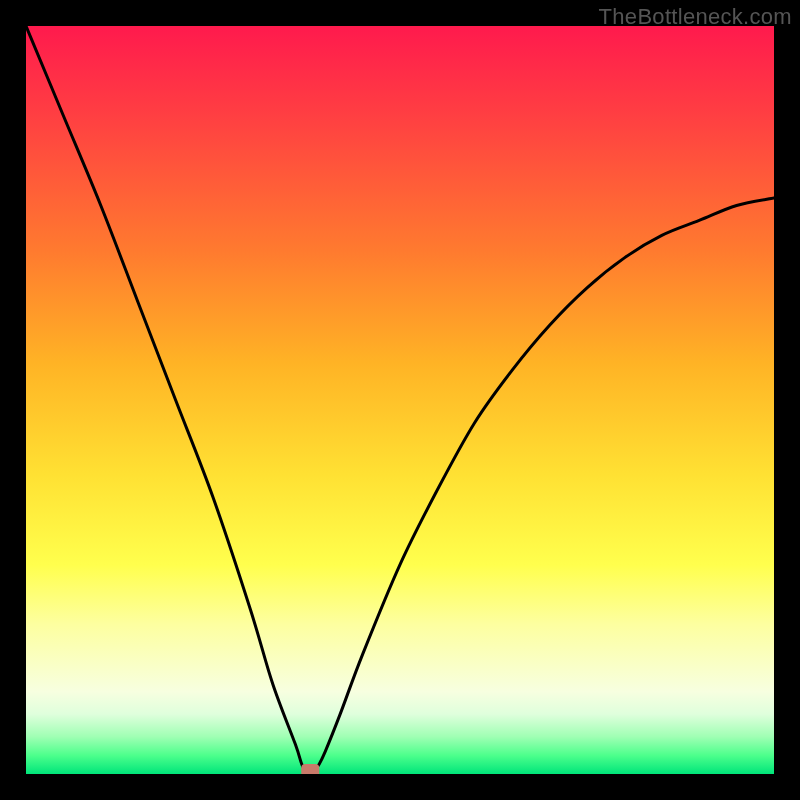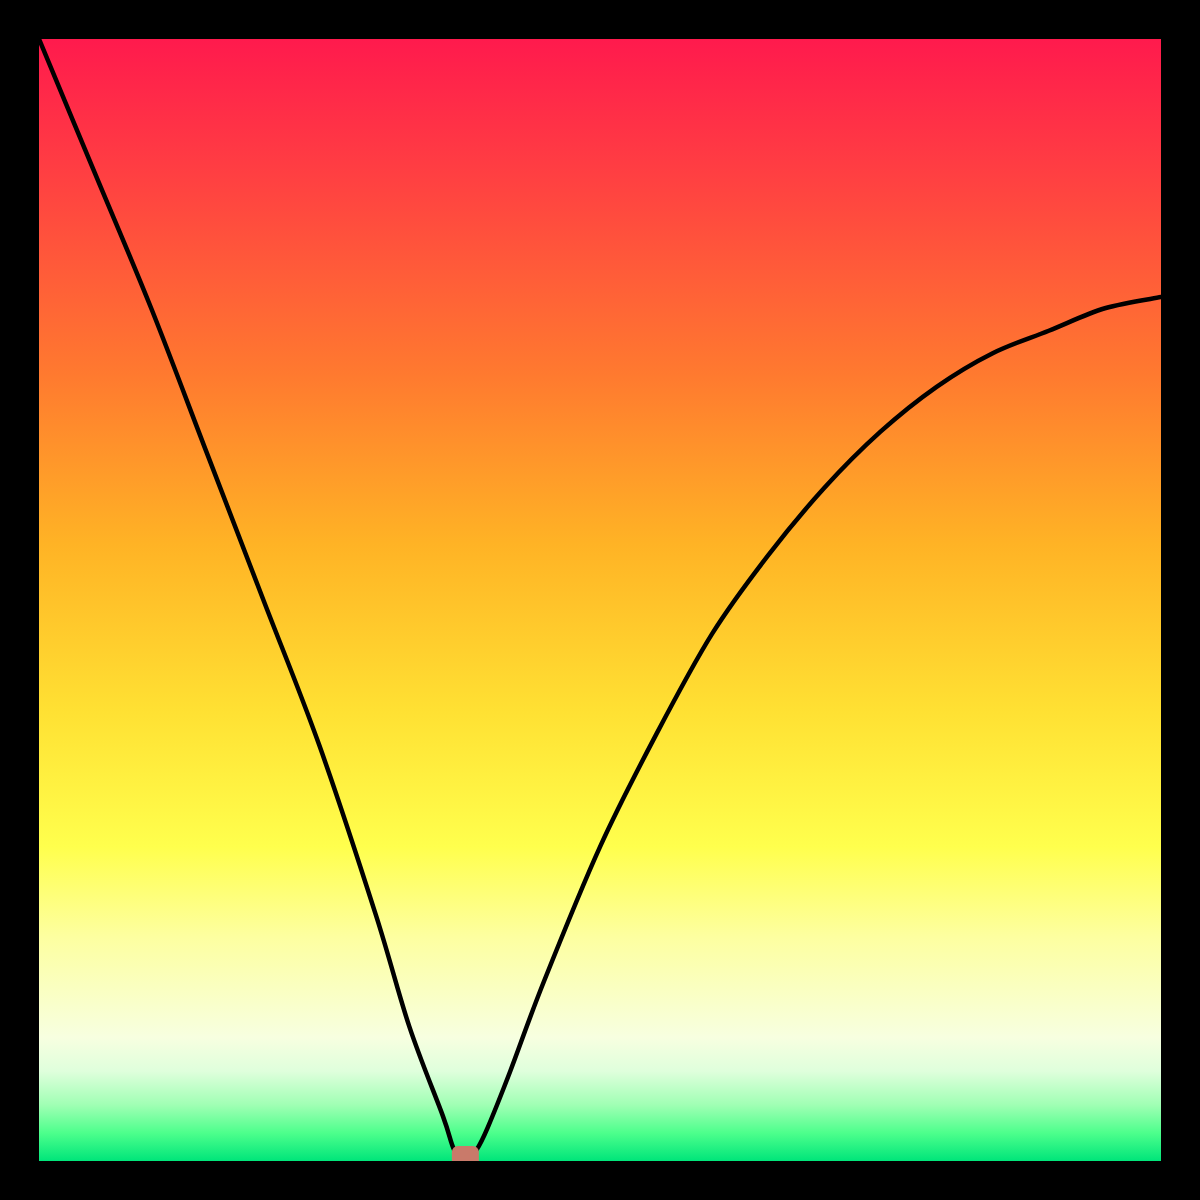--- a/index.html
+++ b/index.html
@@ -61,13 +61,14 @@
 </head>
 <body>
 
 <div class="chart-frame">
   <div class="plot-area">
     <svg class="curve" viewBox="0 0 748 748" preserveAspectRatio="none">
       <path id="curvePath" fill="none" stroke="#000000" stroke-width="3" stroke-linejoin="round" stroke-linecap="round" d="M 0 0 C 6.233333333333333 14.959999999999999, 24.93333333333333 59.83999999999999, 37.4 89.75999999999999 C 49.86666666666667 119.67999999999999, 62.33333333333333 148.35333333333332, 74.8 179.51999999999998 C 87.26666666666667 210.68666666666664, 99.73333333333333 244.34666666666666, 112.2 276.76 C 124.66666666666667 309.17333333333335, 137.13333333333333 341.58666666666664, 149.6 374 C 162.06666666666666 406.41333333333336, 174.53333333333333 436.3333333333333, 187 471.24 C 199.46666666666667 506.1466666666667, 214.42666666666668 552.2733333333334, 224.4 583.44 C 234.37333333333333 614.6066666666667, 239.36 635.8, 246.84 658.24 C 254.32 680.6800000000001, 264.2933333333333 704.3666666666667, 269.28 718.08 C 274.26666666666665 731.7933333333334, 274.26666666666665 735.5333333333333, 276.76 740.52 C 279.25333333333333 745.5066666666667, 281.74666666666667 748, 284.24 748 C 286.73333333333335 748, 289.2266666666667 744.26, 291.72 740.52 C 294.21333333333337 736.78, 295.46 734.2866666666666, 299.2 725.56 C 302.94 716.8333333333333, 307.9266666666666 704.3666666666667, 314.15999999999997 688.16 C 320.3933333333333 671.9533333333333, 326.62666666666667 653.2533333333333, 336.6 628.3199999999999 C 346.5733333333334 603.3866666666665, 361.5333333333333 565.9866666666666, 374 538.56 C 386.4666666666667 511.13333333333327, 398.9333333333334 487.44666666666666, 411.40000000000003 463.76 C 423.8666666666667 440.0733333333333, 436.33333333333337 416.38666666666666, 448.8 396.44 C 461.26666666666665 376.49333333333334, 473.73333333333335 360.28666666666663, 486.2 344.08 C 498.66666666666663 327.87333333333333, 511.1333333333333 312.9133333333333, 523.6 299.2 C 536.0666666666667 285.4866666666667, 548.5333333333333 273.02, 561 261.8 C 573.4666666666667 250.58, 585.9333333333333 240.60666666666665, 598.4 231.88 C 610.8666666666667 223.15333333333334, 623.3333333333333 215.67333333333337, 635.8 209.44000000000005 C 648.2666666666667 203.20666666666673, 660.7333333333333 199.4666666666667, 673.2 194.48000000000002 C 685.6666666666667 189.49333333333334, 698.1333333333333 183.26, 710.6 179.51999999999998 C 723.0666666666667 175.77999999999997, 741.7666666666667 173.28666666666663, 748 172.03999999999996"></path>
       <rect id="markerRect" rx="4" ry="4" fill="#c97a6a" width="18" height="14" x="275.24" y="738"></rect>
     </svg>
   </div>
+  <div class="watermark">TheBottleneck.com</div>
 </div>
 
 </body></html>

